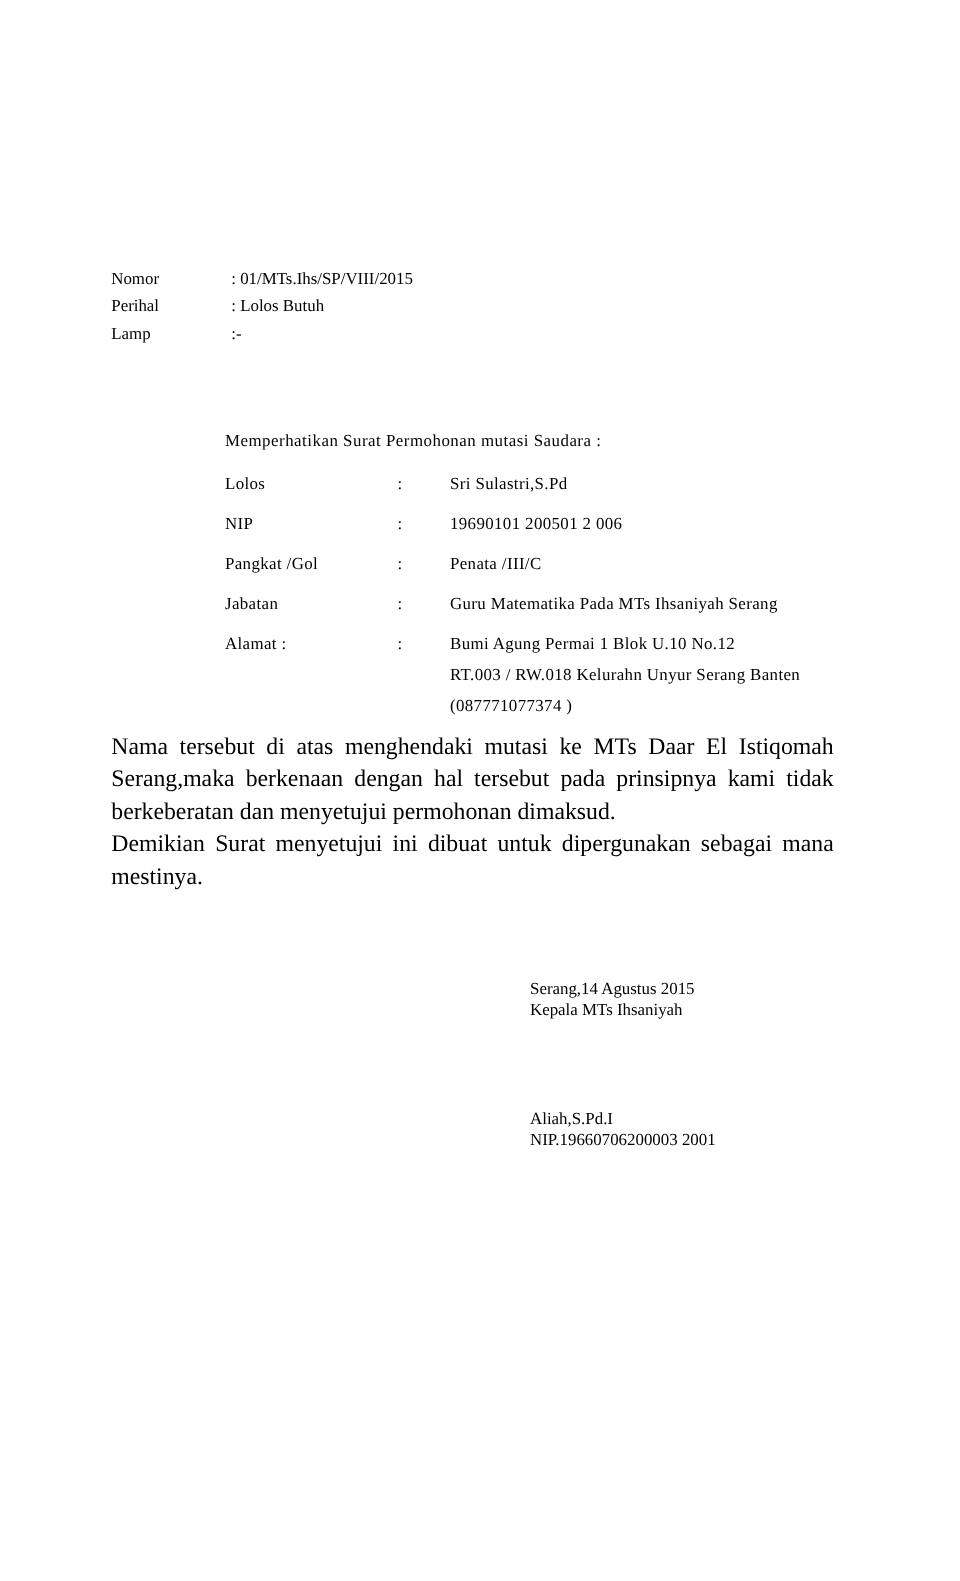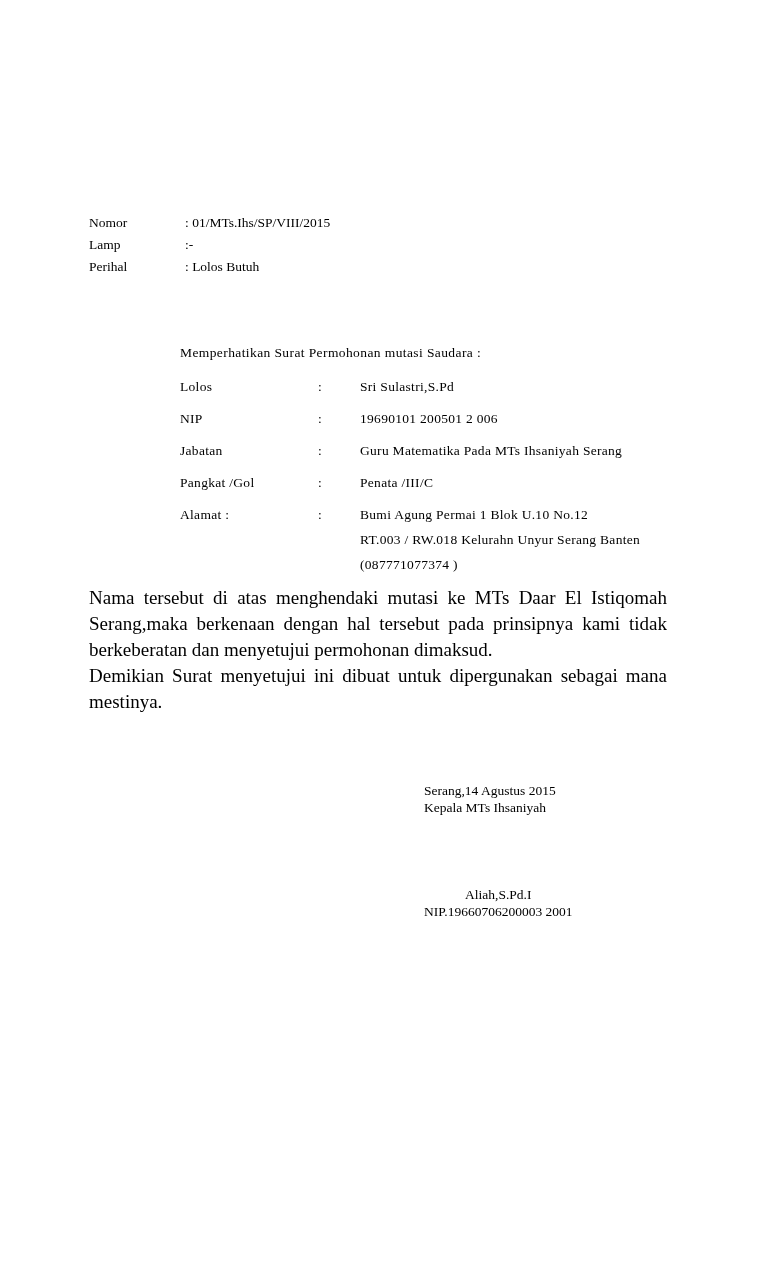--- a/index.html
+++ b/index.html
@@ -89,66 +89,65 @@
   
   .signature {
     position: absolute;
     top: 782px;
     left: 424px;
     font-size: 13.5px;
     line-height: 17px;
   }
   .signature .sig-name-block {
     margin-top: 70px;
-    text-align: center;
   }
 </style>
 </head>
 <body>
 
 <div class="page">
 
   <div class="header-block">
     <div class="header-row">
       <span class="header-label">Nomor</span>
       <span class="header-value">: 01/MTs.Ihs/SP/VIII/2015</span>
     </div>
     <div class="header-row">
+      <span class="header-label">Perihal</span>
+      <span class="header-value">: Lolos Butuh</span>
+    </div>
+    <div class="header-row">
       <span class="header-label">Lamp</span>
       <span class="header-value">:-</span>
-    </div>
-    <div class="header-row">
-      <span class="header-label">Perihal</span>
-      <span class="header-value">: Lolos Butuh</span>
     </div>
   </div>
 
   <div class="intro">Memperhatikan  Surat  Permohonan  mutasi  Saudara :</div>
 
   <table class="identity">
     <tbody>
         <tr>
       <td class="col-label">Lolos</td>
       <td class="col-colon">:</td>
       <td class="col-value">Sri Sulastri,S.Pd</td>
     </tr>
     <tr>
       <td class="col-label">NIP</td>
       <td class="col-colon">:</td>
       <td class="col-value">19690101 200501 2 006</td>
     </tr>
     <tr>
+      <td class="col-label">Pangkat /Gol</td>
+      <td class="col-colon">:</td>
+      <td class="col-value">Penata /III/C</td>
+    </tr>
+    <tr>
       <td class="col-label">Jabatan</td>
       <td class="col-colon">:</td>
       <td class="col-value">Guru  Matematika  Pada MTs  Ihsaniyah  Serang</td>
-    </tr>
-    <tr>
-      <td class="col-label">Pangkat /Gol</td>
-      <td class="col-colon">:</td>
-      <td class="col-value">Penata /III/C</td>
     </tr>
     <tr class="tight">
       <td class="col-label">Alamat :</td>
       <td class="col-colon">:</td>
       <td class="col-value">Bumi  Agung  Permai  1 Blok  U.10 No.12</td>
     </tr>
     <tr class="tight">
       <td class="col-label"></td>
       <td class="col-colon"></td>
       <td class="col-value">RT.003 / RW.018   Kelurahn  Unyur  Serang  Banten</td>

